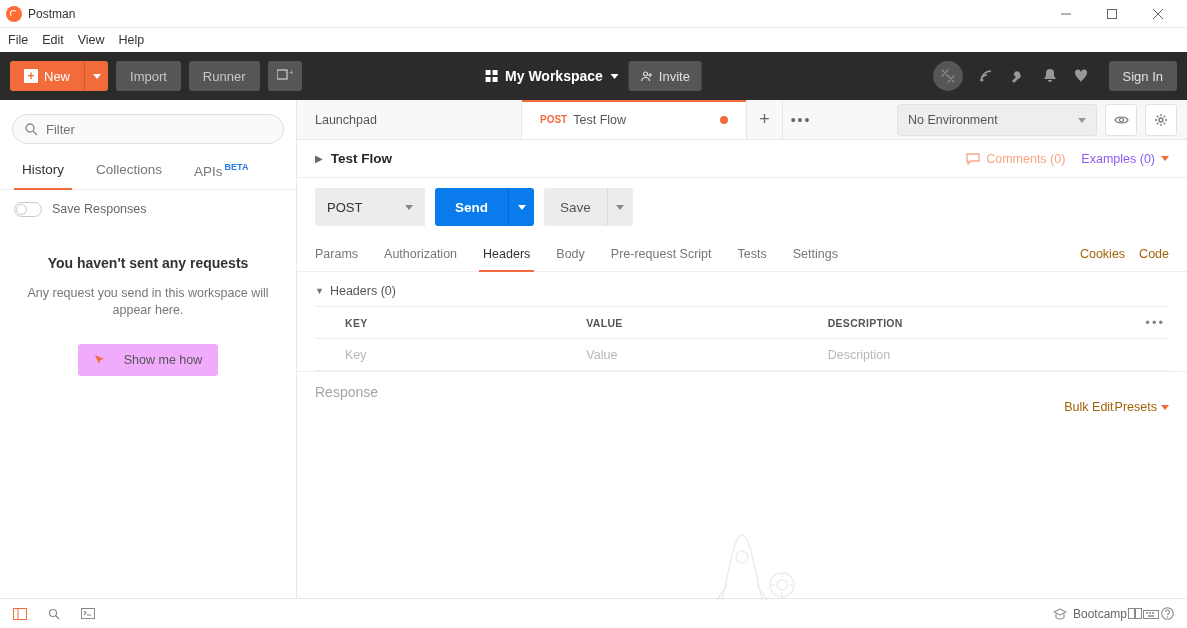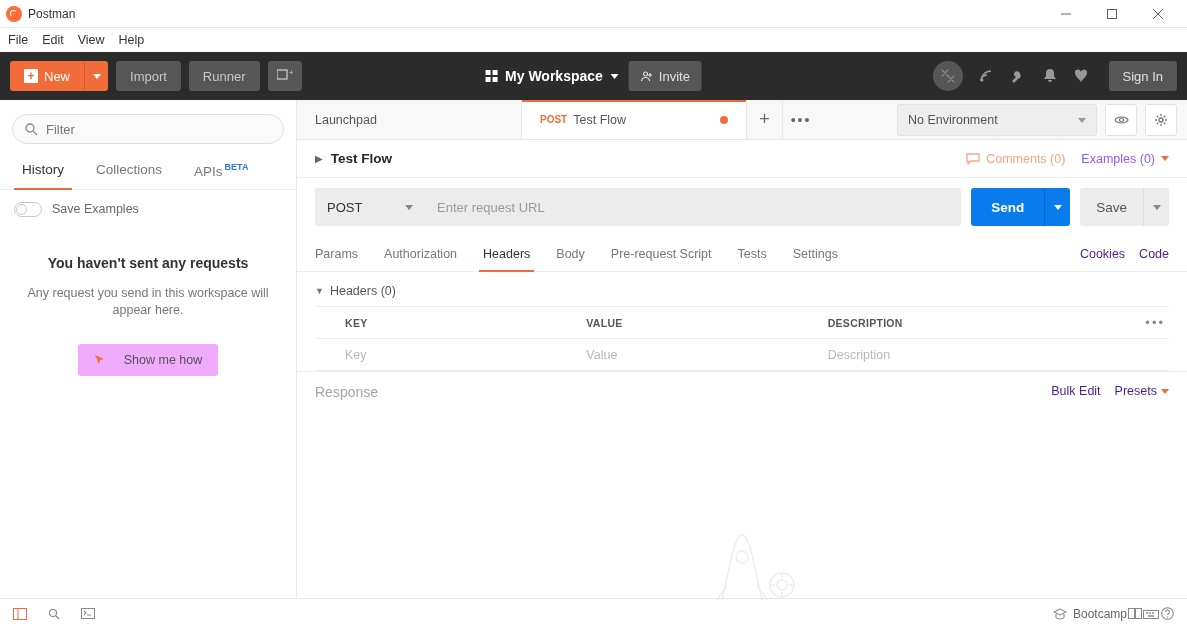--- a/index.html
+++ b/index.html
@@ -81,21 +81,21 @@
 .send-dd{background:#097bed;width:26px;display:flex;align-items:center;justify-content:center;border-radius:0 3px 3px 0;border-left:1px solid rgba(0,0,0,.15);}
 .save { height:38px; display:flex; }
 .save-main{background:#ececec;color:#555;padding:0 16px;display:flex;align-items:center;font-size:13.5px;border-radius:3px 0 0 3px;}
 .save-dd{background:#ececec;width:26px;display:flex;align-items:center;justify-content:center;border-radius:0 3px 3px 0;border-left:1px solid #ddd;color:#888;}
 
 .subtabs { display:flex; padding:0 18px; gap:26px; border-bottom:1px solid #eee; height:36px; align-items:end; font-size:12.5px; color:#777; position:relative; }
 .subtab { padding-bottom:10px; position:relative; }
 .subtab.active { color:#333; }
 .subtab.active::after{content:'';position:absolute;left:-4px;right:-4px;bottom:-1px;height:2px;background:#f26b3a;}
 .subtabs-right{position:absolute;right:18px;bottom:10px;display:flex;gap:14px;}
-.cklink{color:#4c1d95;font-size:12.5px;}
+.cklink{color:#a16207;font-size:12.5px;}
 
 .hdr-sec { padding:8px 18px 0; }
 .hdr-title{display:flex;align-items:center;gap:6px;color:#555;font-size:12.5px;padding:4px 0 8px;}
 .hdr-title .tri{font-size:9px;color:#777;}
 .tbl { width:100%; border-top:1px solid #eee;}
 .thead,.trow{display:grid;grid-template-columns:30px 1fr 1fr 1fr 100px;align-items:center;height:32px;border-bottom:1px solid #eee;}
 .th{font-size:10.5px;color:#555;font-weight:700;letter-spacing:.3px;}
 .thead .tools{display:flex;align-items:center;gap:12px;justify-self:end;padding-right:4px;}
 .tools .dots{color:#888;letter-spacing:2px;}
 .trow .cell{color:#b8b8b8;font-size:12.5px;}
@@ -228,21 +228,21 @@
         </svg>
       <input placeholder="Filter" style="">
     </div>
     <div class="sidetabs">
       <div class="sidetab active"><span>History</span></div>
       <div class="sidetab"><span>Collections</span></div>
       <div class="sidetab"><span>APIs</span><span class="beta">BETA</span></div>
     </div>
     <div class="savresp">
       <div class="toggle"></div>
-      <span>Save Examples</span>
+      <span>Save Responses</span>
     </div>
     <div class="empty">
       <h3>You haven't sent any requests</h3>
       <p>Any request you send in this workspace will appear here.</p>
       <button class="showme">
         <svg width="12" height="12" viewBox="0 0 12 12">
             <path d="M1 1l4 9 1-4 4-1z" fill="#f26b3a"></path>
           </svg>
         <span>Show me how</span>
       </button>
@@ -298,21 +298,20 @@
             <span class="dd-caret" style="color:#f26b3a"></span>
           </div>
       </div>
     </div>
 
     <div class="url-row">
       <div class="method-sel">
         <span>POST</span>
           <span class="dd dd-caret"></span>
       </div>
-      <input class="url-in" placeholder="Enter request URL" style="">
       <div class="send">
         <div class="send-main">
             <span>Send</span>
           </div>
         <div class="send-dd">
             <span class="dd-caret" style="color:#fff"></span>
           </div>
       </div>
       <div class="save">
         <div class="save-main">
@@ -354,21 +353,21 @@
           </div>
         </div>
         <div class="trow">
           <div></div>
           <div class="cell">Key</div>
           <div class="cell">Value</div>
           <div class="cell">Description</div>
           <div></div>
         </div>
       </div>
-      <div style="position:absolute;right:18px;top:284px;display:flex;gap:14px;align-items:center;">
+      <div style="position:absolute;right:18px;top:300px;display:flex;gap:1px;align-items:center;">
         <a class="cklink" style="font-size:12.5px">Bulk Edit</a>
         <span class="pre cklink" style="font-size:12.5px;display:flex;align-items:center;gap:4px;">
             <span>Presets</span>
             <span class="dd-caret" style="color:#f26b3a"></span>
           </span>
       </div>
     </div>
 
     <div class="response">
       <span>Response</span>

